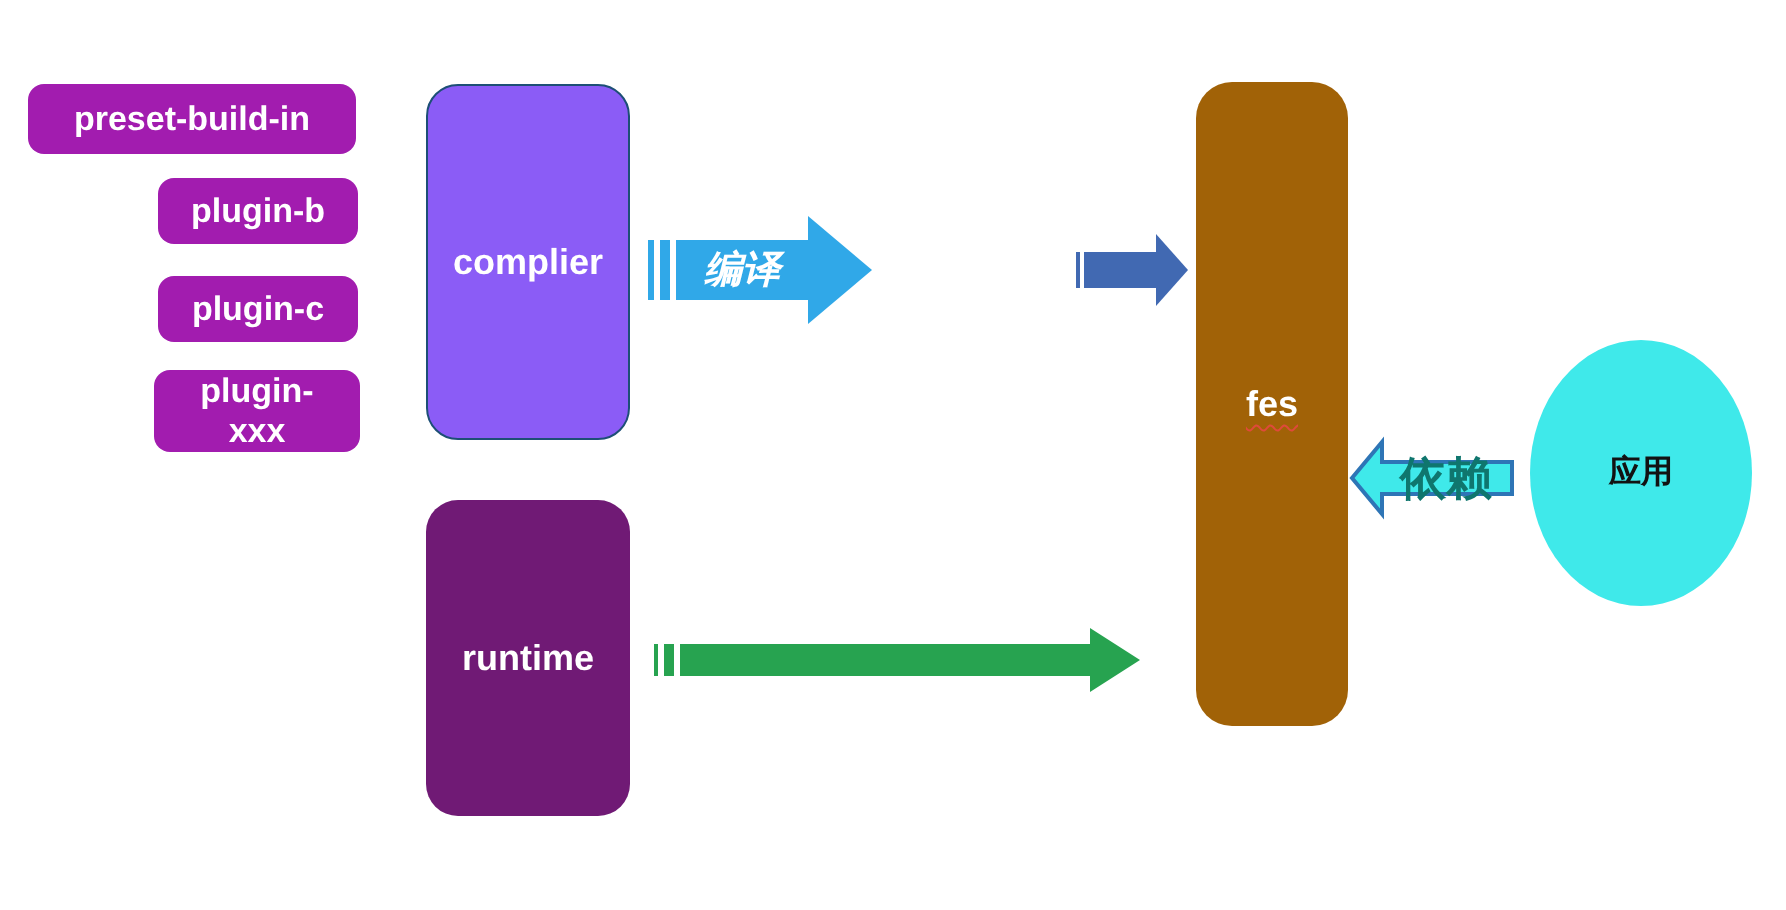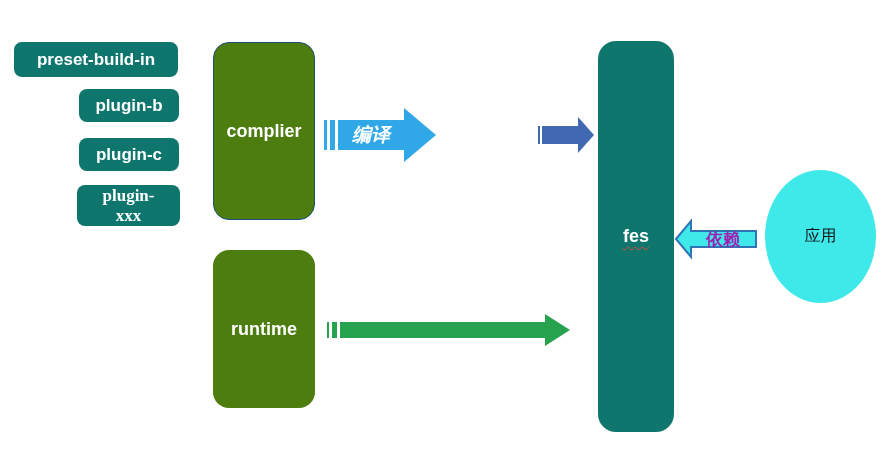--- a/index.html
+++ b/index.html
@@ -5,34 +5,34 @@
   html,body{margin:0;padding:0;background:#fff;}
   #canvas{
     position:relative;width:893px;height:455px;background:#ffffff;overflow:hidden;
     font-family:"Liberation Sans","DejaVu Sans",sans-serif;
   }
   .abs{position:absolute;}
   .center{display:flex;align-items:center;justify-content:center;text-align:center;}
 
   
   .badge{
-    background:#0f766e;border-radius:8px;color:#fff;font-weight:700;font-size:17px;
+    background:#a21caf;border-radius:8px;color:#fff;font-weight:700;font-size:17px;
     white-space:pre-line;line-height:1.15;
   }
   .badge1{left:14px;top:42px;width:164px;height:35px;}
   .badge2{left:79px;top:89px;width:100px;height:33px;}
   .badge3{left:79px;top:138px;width:100px;height:33px;}
-  .badge4{left:77px;top:185px;width:103px;height:41px;font-family:Liberation Serif, serif;}
+  .badge4{left:77px;top:185px;width:103px;height:41px;}
 
   
   .node{color:#fff;font-weight:700;font-size:18px;}
-  .complier{left:213px;top:42px;width:102px;height:178px;background:#4d7c0f;
+  .complier{left:213px;top:42px;width:102px;height:178px;background:#8b5cf6;
     border:1.5px solid #1D4F76;border-radius:16px;box-sizing:border-box;}
-  .runtime{left:213px;top:250px;width:102px;height:158px;background:#4d7c0f;border-radius:16px;}
-  .fes{left:598px;top:41px;width:76px;height:391px;background:#0f766e;border-radius:18px;}
+  .runtime{left:213px;top:250px;width:102px;height:158px;background:#701a75;border-radius:16px;}
+  .fes{left:598px;top:41px;width:76px;height:322px;background:#a16207;border-radius:18px;}
   .squiggle{
     text-decoration-line:underline;text-decoration-style:wavy;text-decoration-color:#E0493B;
     text-decoration-thickness:1px;text-underline-offset:4px;
   }
 
   
   .note{
     left:443px;top:82px;width:90px;height:98px;background:#4169B2;color:#fff;font-weight:700;
     font-size:16px;line-height:1.25;white-space:pre-line;
     clip-path:polygon(0 0,100% 0,100% calc(100% - 16px),calc(100% - 16px) 100%,0 100%);
@@ -67,25 +67,25 @@
   .arr-run .stripe,.arr-run .shaft{background:#27A350;top:8px;height:16px;}
   .arr-run .s1{left:0;width:2px;} .arr-run .s2{left:5px;width:5px;}
   .arr-run .shaft{left:13px;width:205px;}
   .arr-run .head{left:218px;top:0;border-top:16px solid transparent;
     border-bottom:16px solid transparent;border-left:25px solid #27A350;}
 
   
   .arr-depend{left:674px;top:218px;width:84px;height:42px;}
   .arr-depend svg{position:absolute;left:0;top:0;}
   .arr-depend .lbl{position:absolute;left:18px;top:7px;width:62px;height:28px;
-    color:#a21caf;font-weight:700;font-size:17px;}
+    color:#0f766e;font-weight:700;font-size:23px;}
 
   
   .app{left:765px;top:170px;width:111px;height:133px;background:#3FE9EA;border-radius:50%;
-    color:#121212;font-weight:400;font-size:16px;text-align:right;}
+    color:#121212;font-weight:700;font-size:16px;text-align:right;}
 </style>
 </head>
 <body>
 
 <div id="canvas">
 
   <div class="abs center badge badge1">
     <span>preset-build-in</span>
   </div>
   <div class="abs center badge badge2">

